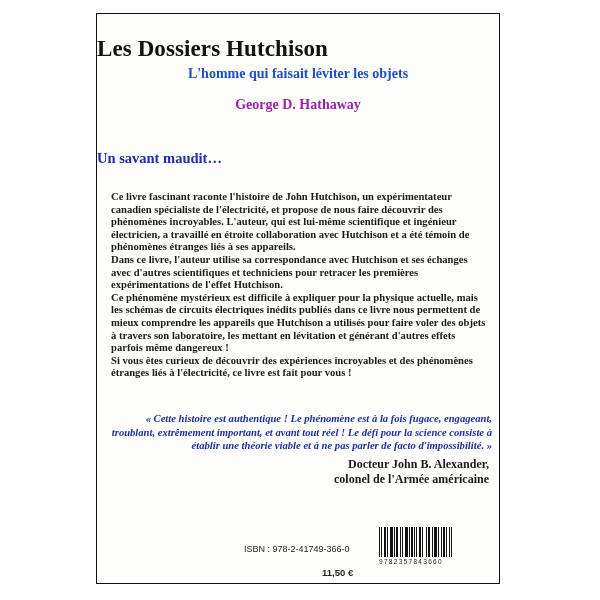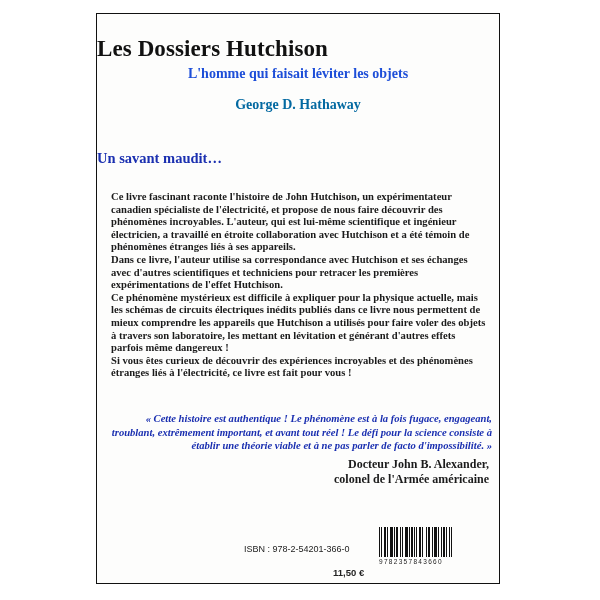--- a/index.html
+++ b/index.html
@@ -12,21 +12,21 @@
   .title {
     position: absolute; left: 0; right: 0; top: 22px; text-align: left;
     font-size: 23px; font-weight: bold; color: #111; letter-spacing: 0.1px;
   }
   .subtitle {
     position: absolute; left: 0; right: 0; top: 52px; text-align: center;
     font-size: 14px; font-weight: bold; color: #1d4ed8;
   }
   .author {
     position: absolute; left: 0; right: 0; top: 83px; text-align: center;
-    font-size: 14px; font-weight: bold; color: #0369a1;
+    font-size: 14px; font-weight: bold; color: #a21caf;
   }
   .tagline {
     position: absolute; left: 0; right: 0; top: 135px; text-align: left;
     font-size: 14.5px; font-weight: bold; color: #1a2fb0; line-height: 18px;
   }
   .body-text {
     position: absolute; left: 14px; top: 177px; width: 378px;
     font-size: 10.6px; font-weight: bold; color: #1b1b1b; line-height: 12.6px;
   }
   .body-text p { margin: 0; }
@@ -36,21 +36,21 @@
   }
   .attribution {
     position: absolute; right: 10px; top: 443px; text-align: right;
     font-size: 12px; font-weight: bold; color: #1b1b1b; line-height: 15px;
   }
   .isbn {
     position: absolute; left: 147px; top: 530px;
     font-family: "Liberation Sans", "DejaVu Sans", sans-serif; font-size: 9px; color: #222;
   }
   .price {
-    position: absolute; left: 236px; top: 553px;
+    position: absolute; left: 225px; top: 553px;
     font-family: "Liberation Sans", "DejaVu Sans", sans-serif; font-size: 9.5px; font-weight: bold; color: #222;
   }
   .barcode {
     position: absolute; left: 282px; top: 513px; width: 83px; height: 38px;
   }
   .barcode-bars { display: flex; height: 30px; align-items: stretch; }
   .barcode-bars span { display: block; background: #111; }
   .barcode-digits {
     font-family: "Liberation Sans", "DejaVu Sans", sans-serif; font-size: 6.5px; color: #222;
     letter-spacing: 1.3px; text-align: left; margin-top: 1px; white-space: nowrap;
@@ -74,21 +74,21 @@
     <p>Ce phénomène mystérieux est difficile à expliquer pour la physique actuelle, mais les schémas de circuits électriques inédits publiés dans ce livre nous permettent de mieux comprendre les appareils que Hutchison a utilisés pour faire voler des objets à travers son laboratoire, les mettant en lévitation et générant d'autres effets parfois même dangereux !</p>
     <p>Si vous êtes curieux de découvrir des expériences incroyables et des phénomènes étranges liés à l'électricité, ce livre est fait pour vous !</p>
   </div>
 
   <div class="quote">« Cette histoire est authentique ! Le phénomène est à la fois fugace, engageant, troublant, extrêmement important, et avant tout réel ! Le défi pour la science consiste à établir une théorie viable et à ne pas parler de facto d'impossibilité. »</div>
   <div class="attribution">
     <div>Docteur John B. Alexander,</div>
     <div>colonel de l'Armée américaine</div>
   </div>
 
-  <div class="isbn">ISBN : 978-2-54201-366-0</div>
+  <div class="isbn">ISBN : 978-2-41749-366-0</div>
   <div class="price">11,50 €</div>
 
   <div class="barcode">
     <div class="barcode-bars">
       <span style="width:1px;margin-right:1px"></span>
         <span style="width:1px;margin-right:2px"></span>
       <span style="width:2px;margin-right:1px"></span>
         <span style="width:1px;margin-right:2px"></span>
       <span style="width:3px;margin-right:1px"></span>
         <span style="width:1px;margin-right:1px"></span>

